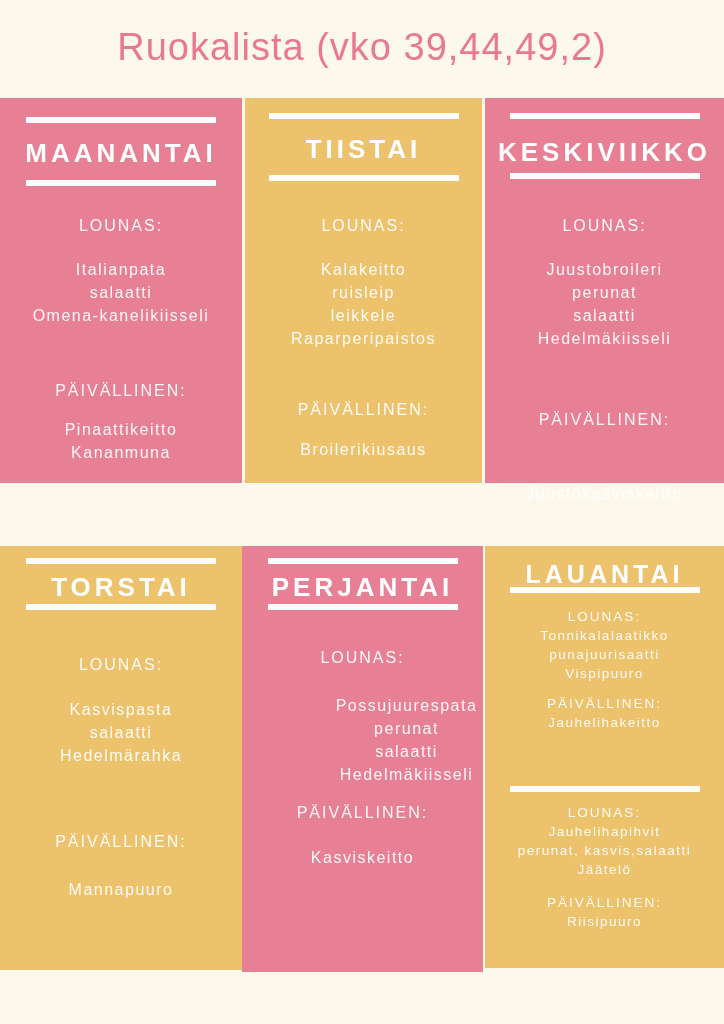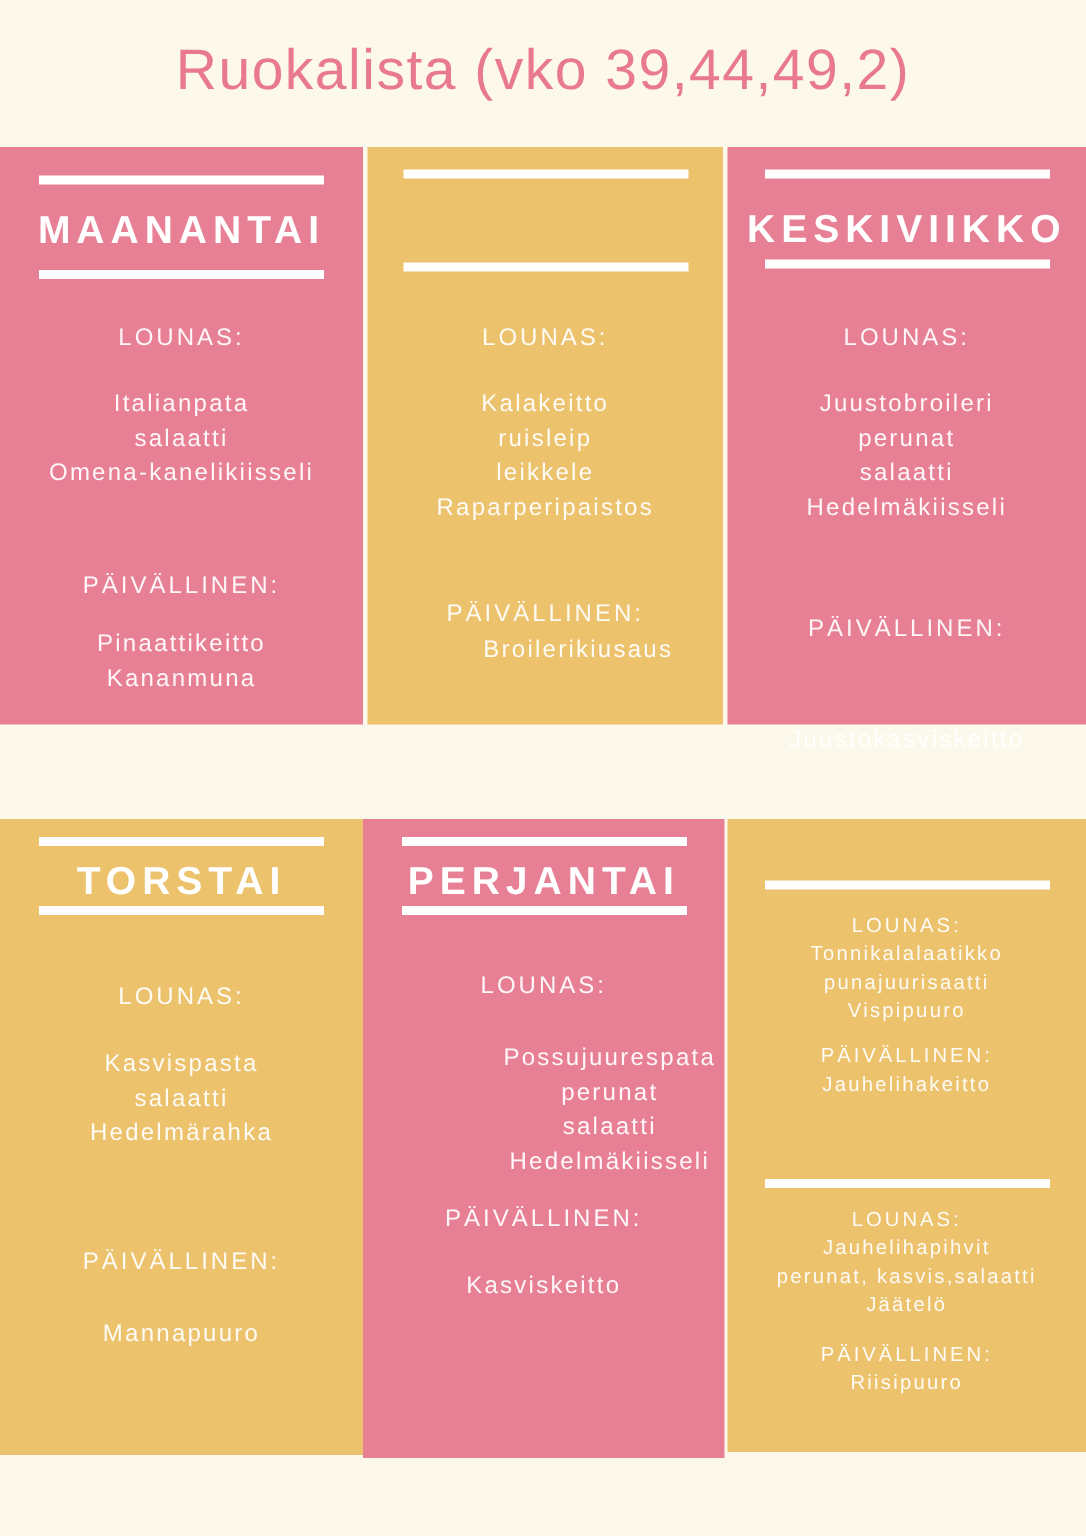--- a/index.html
+++ b/index.html
@@ -53,21 +53,21 @@
   #card-maanantai .lunch-items{top:160px;}
   #card-maanantai .dinner-label{top:283px;}
   #card-maanantai .dinner-items{top:320px;}
 
   #card-tiistai .rule-top{top:15px;}
   #card-tiistai .day{top:38px;}
   #card-tiistai .rule-bottom{top:77px;}
   #card-tiistai .lunch-label{top:118px;}
   #card-tiistai .lunch-items{top:160px;}
   #card-tiistai .dinner-label{top:302px;}
-  #card-tiistai .dinner-items{top:324px;margin-left:22px;}
+  #card-tiistai .dinner-items{top:340px;}
 
   #card-keskiviikko .rule-top{top:15px;}
   #card-keskiviikko .day{top:41px;}
   #card-keskiviikko .rule-bottom{top:75px;}
   #card-keskiviikko .lunch-label{top:118px;}
   #card-keskiviikko .lunch-items{top:160px;}
   #card-keskiviikko .dinner-label{top:312px;}
   #card-keskiviikko .dinner-items{top:336px;margin-top:48px;}
 
   #card-torstai .rule-top{top:12px;}
@@ -119,20 +119,21 @@
     <div class="items lunch-items">Italianpata
 salaatti
 Omena-kanelikiisseli</div>
     <div class="label dinner-label">PÄIVÄLLINEN:</div>
     <div class="items dinner-items">Pinaattikeitto
 Kananmuna</div>
   </div>
 
   <div class="card yellow" id="card-tiistai">
     <div class="rule rule-top"></div>
+    <div class="day">TIISTAI</div>
     <div class="rule rule-bottom"></div>
     <div class="label lunch-label">LOUNAS:</div>
     <div class="items lunch-items">Kalakeitto
 ruisleip
 leikkele
 Raparperipaistos</div>
     <div class="label dinner-label">PÄIVÄLLINEN:</div>
     <div class="items dinner-items">Broilerikiusaus</div>
   </div>
 
@@ -168,20 +169,21 @@
     <div class="label lunch-label">LOUNAS:</div>
     <div class="items lunch-items">Possujuurespata
 perunat
 salaatti
 Hedelmäkiisseli</div>
     <div class="label dinner-label">PÄIVÄLLINEN:</div>
     <div class="items dinner-items">Kasviskeitto</div>
   </div>
 
   <div class="card yellow" id="card-lauantai">
+    <div class="day">LAUANTAI</div>
     <div class="rule rule-bottom"></div>
     <div class="label lunch-label">LOUNAS:</div>
     <div class="items lunch-items">Tonnikalalaatikko
 punajuurisaatti
 Vispipuuro</div>
     <div class="label dinner-label">PÄIVÄLLINEN:</div>
     <div class="items dinner-items">Jauhelihakeitto</div>
 
     <div class="rule rule-mid"></div>
     <div class="label lunch2-label">LOUNAS:</div>

